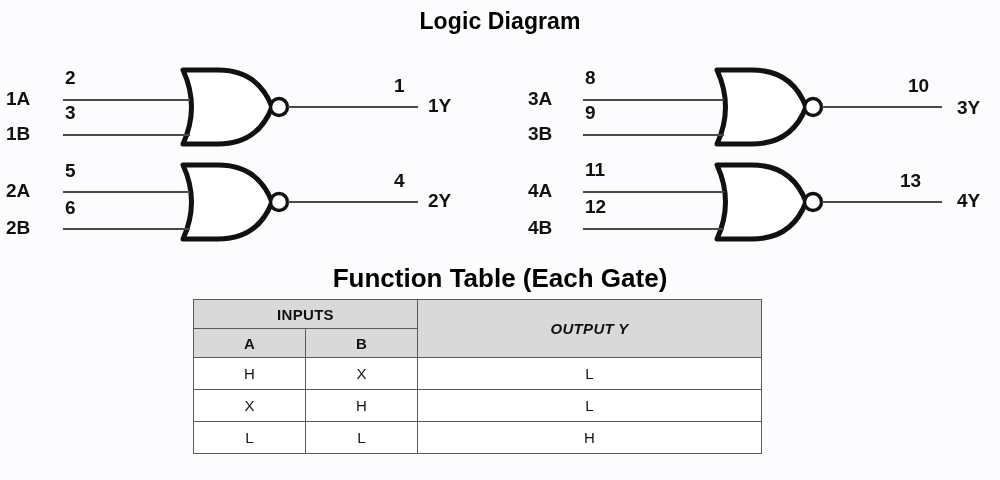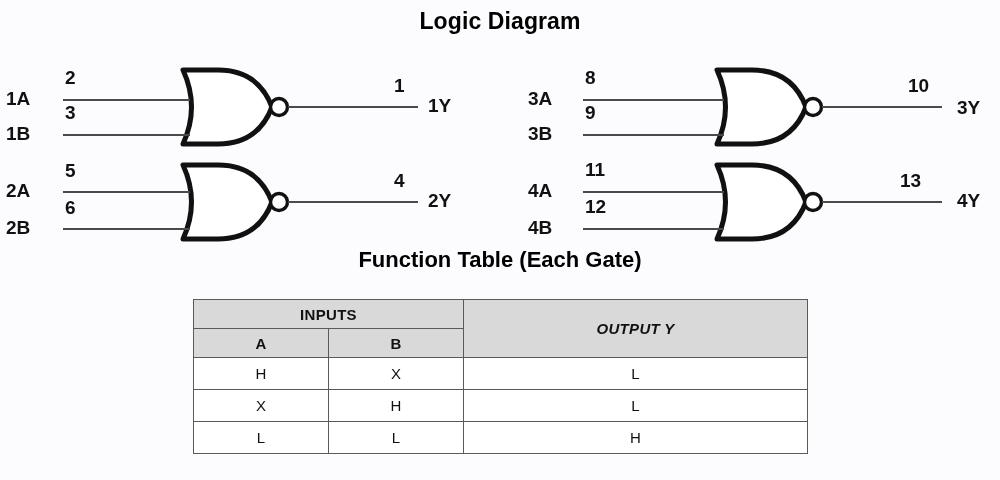--- a/index.html
+++ b/index.html
@@ -29,22 +29,22 @@
     text-align: center;
     font-weight: bold;
     color: #000;
   }
   #logic-title {
     top: 8px;
     font-size: 23px;
     letter-spacing: 0.1px;
   }
   #table-title {
-    top: 247px;
-    font-size: 22px;
+    top: 263px;
+    font-size: 26px;
   }
 
   
   #logic-svg {
     position: absolute;
     left: 0;
     top: 0;
     width: 1000px;
     height: 260px;
   }
@@ -81,21 +81,21 @@
     font-size: 19px;
     font-weight: bold;
     fill: #111111;
   }
 
   
   #func-table {
     position: absolute;
     left: 193px;
     top: 299px;
-    width: 615px;
+    width: 569px;
     border-collapse: collapse;
     table-layout: fixed;
   }
   #func-table th,
   #func-table td {
     border: 1px solid #5a5a5a;
     text-align: center;
     color: #111111;
     font-family: "Liberation Sans", sans-serif;
   }

